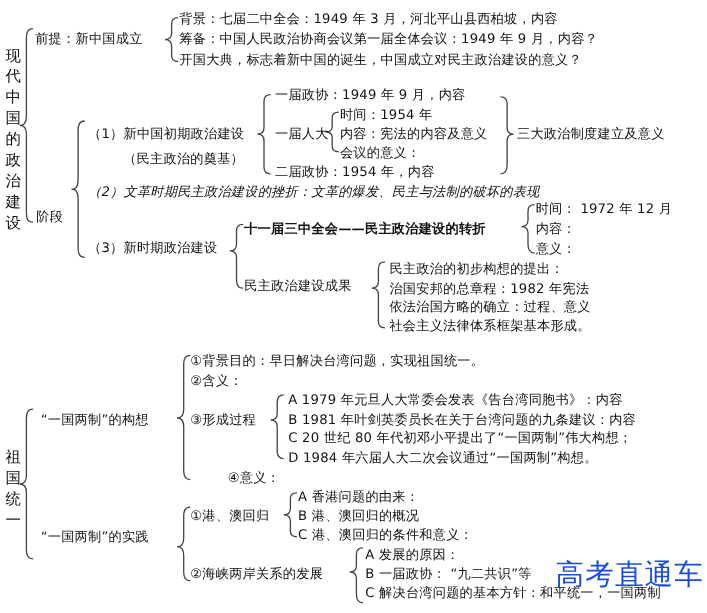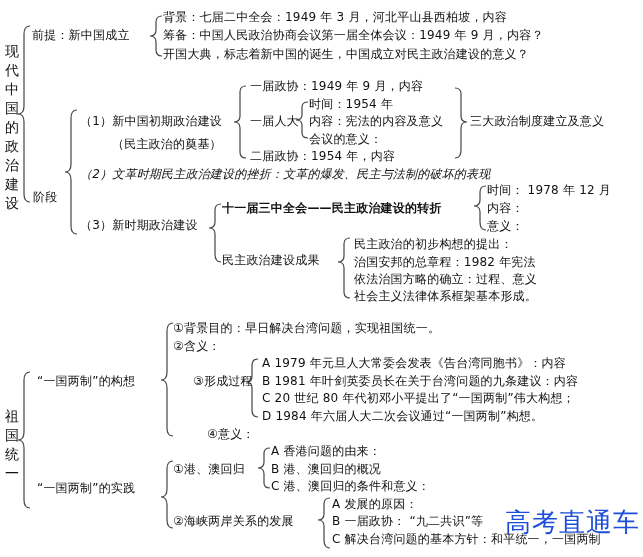--- a/index.html
+++ b/index.html
@@ -73,40 +73,40 @@
 <div class="t" style="left:309px;top:96px;">时间：1954 年</div>
 <div class="t" style="left:309px;top:113px;">内容：宪法的内容及意义</div>
 <div class="t" style="left:309px;top:131px;">会议的意义：</div>
 <div class="t" style="left:250px;top:148px;">二届政协：1954 年，内容</div>
 <div class="t" style="left:470px;top:113px;">三大政治制度建立及意义</div>
 
 <div class="t" style="left:80px;top:166px;font-style:italic;">（2）文革时期民主政治建设的挫折：文革的爆发、民主与法制的破坏的表现</div>
 
 <div class="t" style="left:80px;top:217px;">（3）新时期政治建设</div>
 <div class="t" style="left:222px;top:200px;font-weight:bold;">十一届三中全会——民主政治建设的转折</div>
-<div class="t" style="left:487px;top:182px;">时间：  1978 年 12 月</div>
+<div class="t" style="left:487px;top:182px;">时间：  1972 年 12 月</div>
 <div class="t" style="left:487px;top:200px;">内容：</div>
 <div class="t" style="left:487px;top:218px;">意义：</div>
 <div class="t" style="left:222px;top:252px;">民主政治建设成果</div>
 <div class="t" style="left:354px;top:236px;">民主政治的初步构想的提出：</div>
 <div class="t" style="left:354px;top:254px;">治国安邦的总章程：1982 年宪法</div>
 <div class="t" style="left:354px;top:271px;">依法治国方略的确立：过程、意义</div>
 <div class="t" style="left:354px;top:288px;">社会主义法律体系框架基本形成。</div>
 
 <div>
   <div class="v" style="left:4px;top:407px;">祖</div>
   <div class="v" style="left:4px;top:426px;">国</div>
   <div class="v" style="left:4px;top:445px;">统</div>
   <div class="v" style="left:4px;top:464px;">一</div>
 </div>
 
 <div class="t" style="left:37px;top:373px;">“一国两制”的构想</div>
 <div class="t" style="left:173px;top:320px;">①背景目的：早日解决台湾问题，实现祖国统一。</div>
 <div class="t" style="left:173px;top:338px;">②含义：</div>
-<div class="t" style="left:173px;top:373px;margin-left:20px;">③形成过程</div>
+<div class="t" style="left:173px;top:373px;">③形成过程</div>
 <div class="t" style="left:262px;top:355px;">A 1979 年元旦人大常委会发表《告台湾同胞书》：内容</div>
 <div class="t" style="left:262px;top:373px;">B 1981 年叶剑英委员长在关于台湾问题的九条建议：内容</div>
 <div class="t" style="left:262px;top:390px;">C 20 世纪 80 年代初邓小平提出了“一国两制”伟大构想；</div>
 <div class="t" style="left:262px;top:408px;">D 1984 年六届人大二次会议通过“一国两制”构想。</div>
 <div class="t" style="left:173px;top:426px;margin-left:34px;">④意义：</div>
 
 <div class="t" style="left:37px;top:480px;">“一国两制”的实践</div>
 <div class="t" style="left:173px;top:461px;">①港、澳回归</div>
 <div class="t" style="left:271px;top:443px;">A 香港问题的由来：</div>
 <div class="t" style="left:271px;top:461px;">B 港、澳回归的概况</div>

